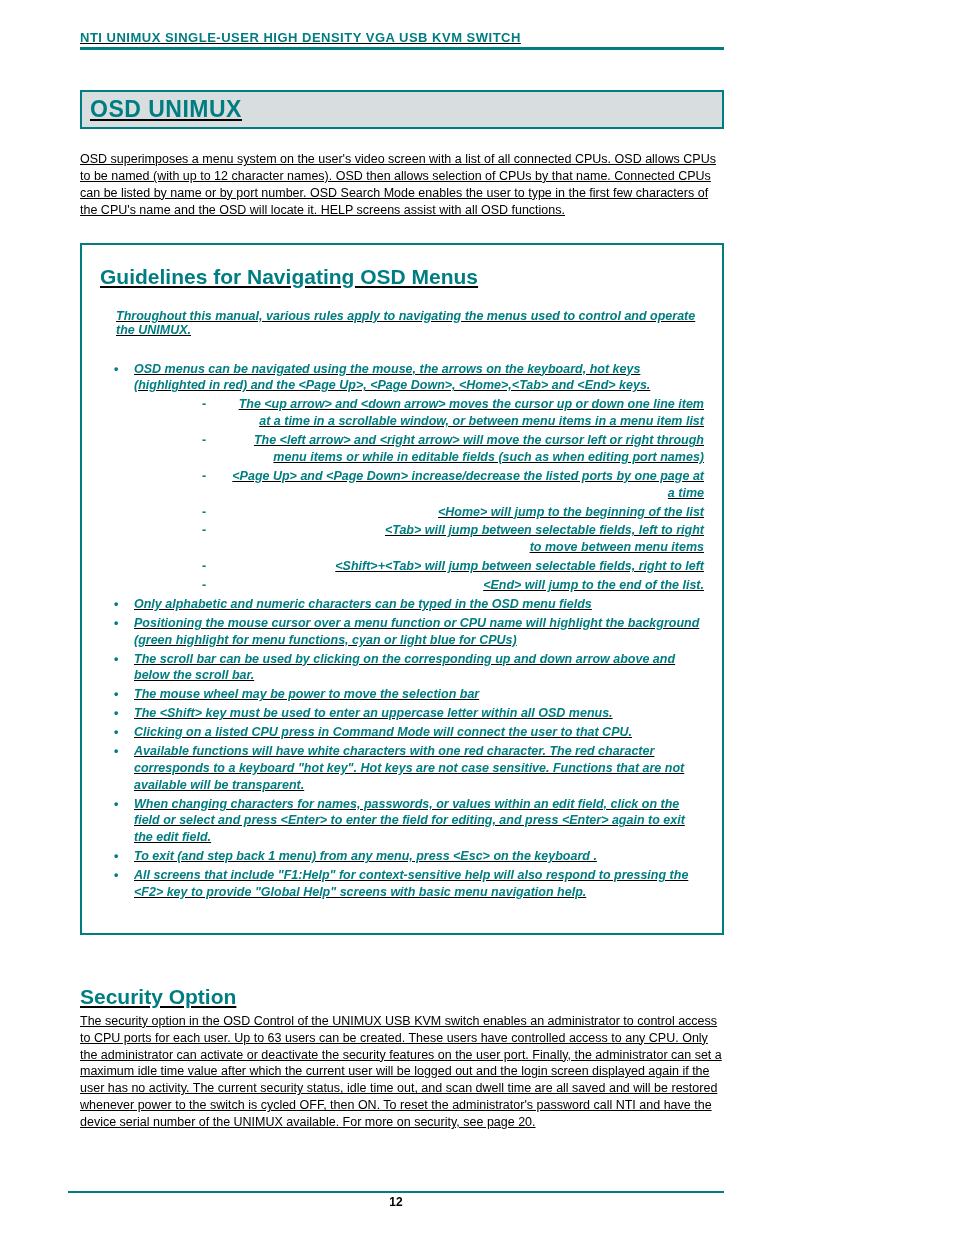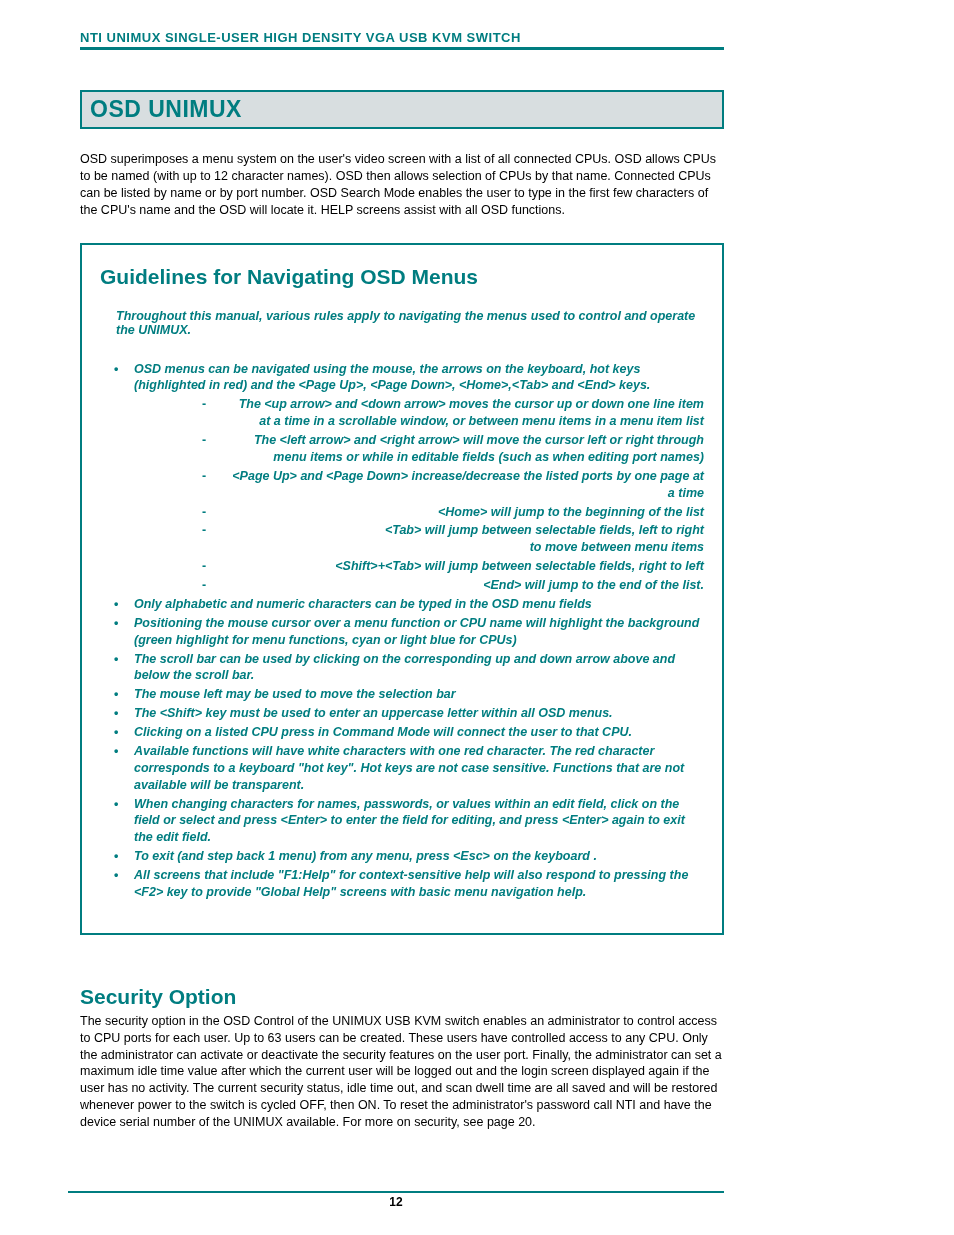--- a/index.html
+++ b/index.html
@@ -10,20 +10,21 @@
     background: #fff;
     color: #000;
     width: 954px;
   }
   .page {
     width: 804px;
     min-height: 1235px;
     padding: 30px 80px 30px 80px;
     box-sizing: border-box;
     position: relative;
+    text-decoration: underline;
   }
   .header-line {
     color: #007d80;
     font-weight: bold;
     font-size: 13px;
     letter-spacing: 0.5px;
     border-bottom: 3px solid #007d80;
     padding-bottom: 2px;
     margin-bottom: 40px;
   }
@@ -160,21 +161,21 @@
             <span>&lt;Tab&gt; will jump between selectable fields, left to right</span><br>
             <span>to move between menu items</span>
           </li>
           <li>&lt;Shift&gt;+&lt;Tab&gt; will jump between selectable fields, right to left</li>
           <li>&lt;End&gt; will jump to the end of the list.</li>
         </ul>
       </li>
       <li>Only alphabetic and numeric characters can be typed in the OSD menu fields</li>
       <li>Positioning the mouse cursor over a menu function or CPU name will highlight the background (green highlight for menu functions, cyan or light blue for CPUs)</li>
       <li>The scroll bar can be used by clicking on the corresponding up and down arrow above and below the scroll bar.</li>
-      <li>The mouse left may be used to move the selection bar</li>
+      <li>The mouse wheel may be power to move the selection bar</li>
       <li>The &lt;Shift&gt; key must be used to enter an uppercase letter within all OSD menus.</li>
       <li>Clicking on a listed CPU press in Command Mode will connect the user to that CPU.</li>
       <li>Available functions will have white characters with one red character. The red character corresponds to a keyboard "hot key".   Hot keys are not case sensitive.    Functions that are not available will be transparent.</li>
       <li>When changing characters for names, passwords, or values within an edit field, click on the field or select and press &lt;Enter&gt; to enter the field for editing, and press &lt;Enter&gt; again to exit the edit field.</li>
       <li>To exit (and step back 1 menu) from any menu, press &lt;Esc&gt;  on the keyboard .</li>
       <li>All screens that include "F1:Help" for context-sensitive help will also respond to pressing the &lt;F2&gt; key to provide "Global Help" screens with basic menu navigation help.</li>
     </ul>
   </div>
 
   <div class="security">

